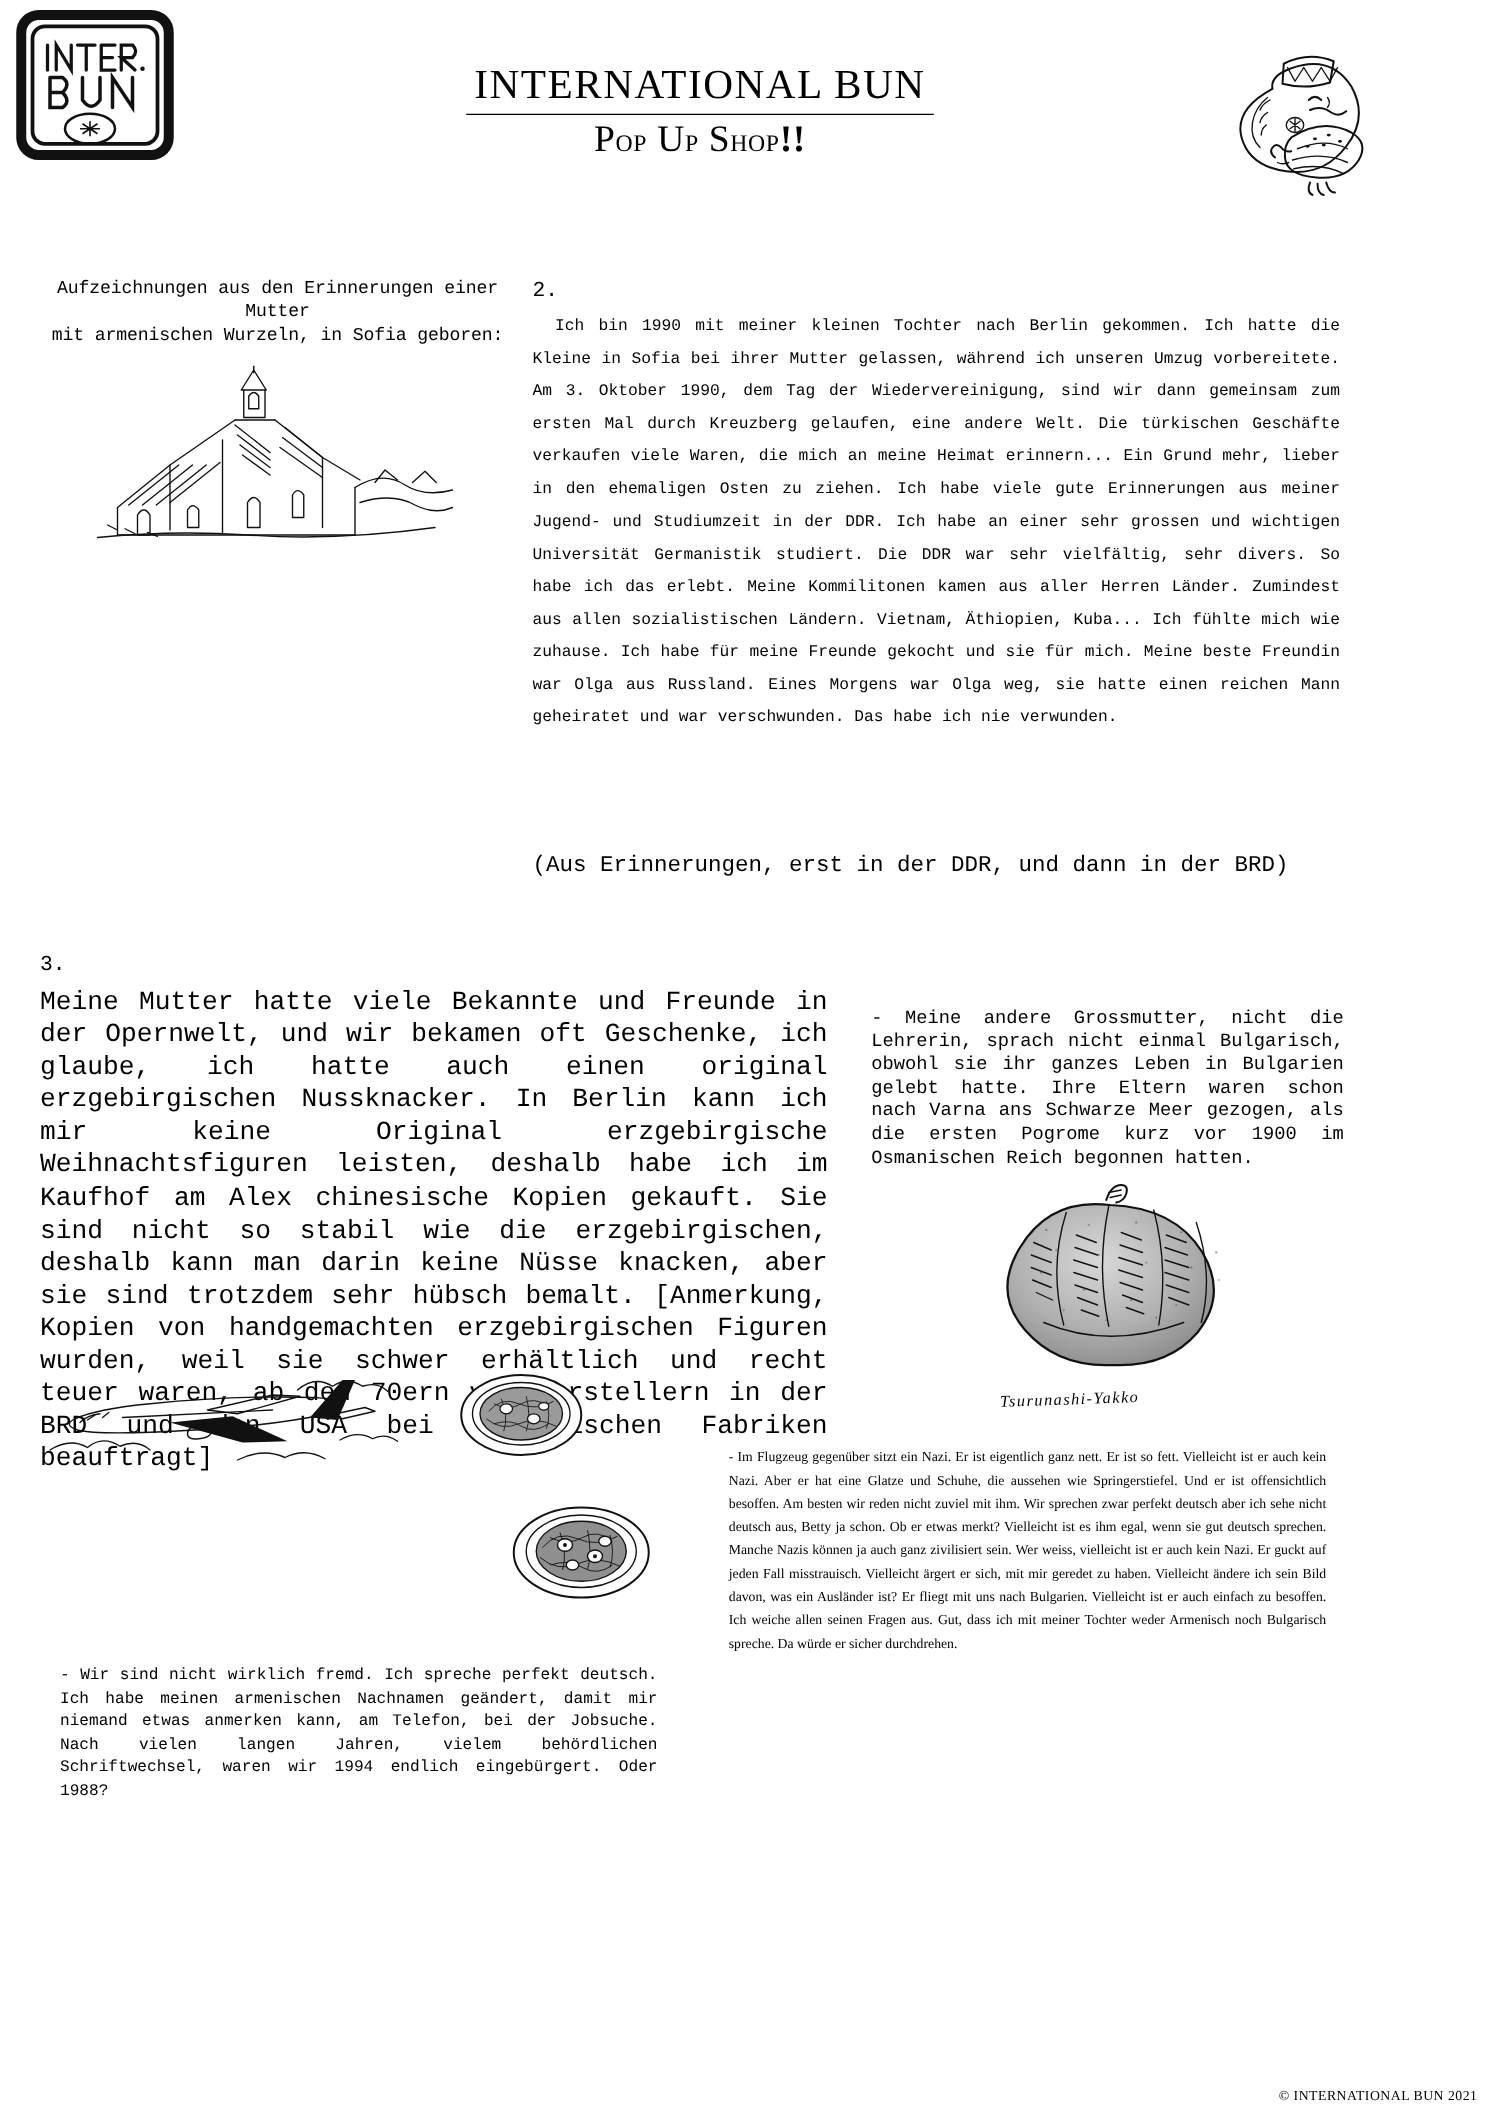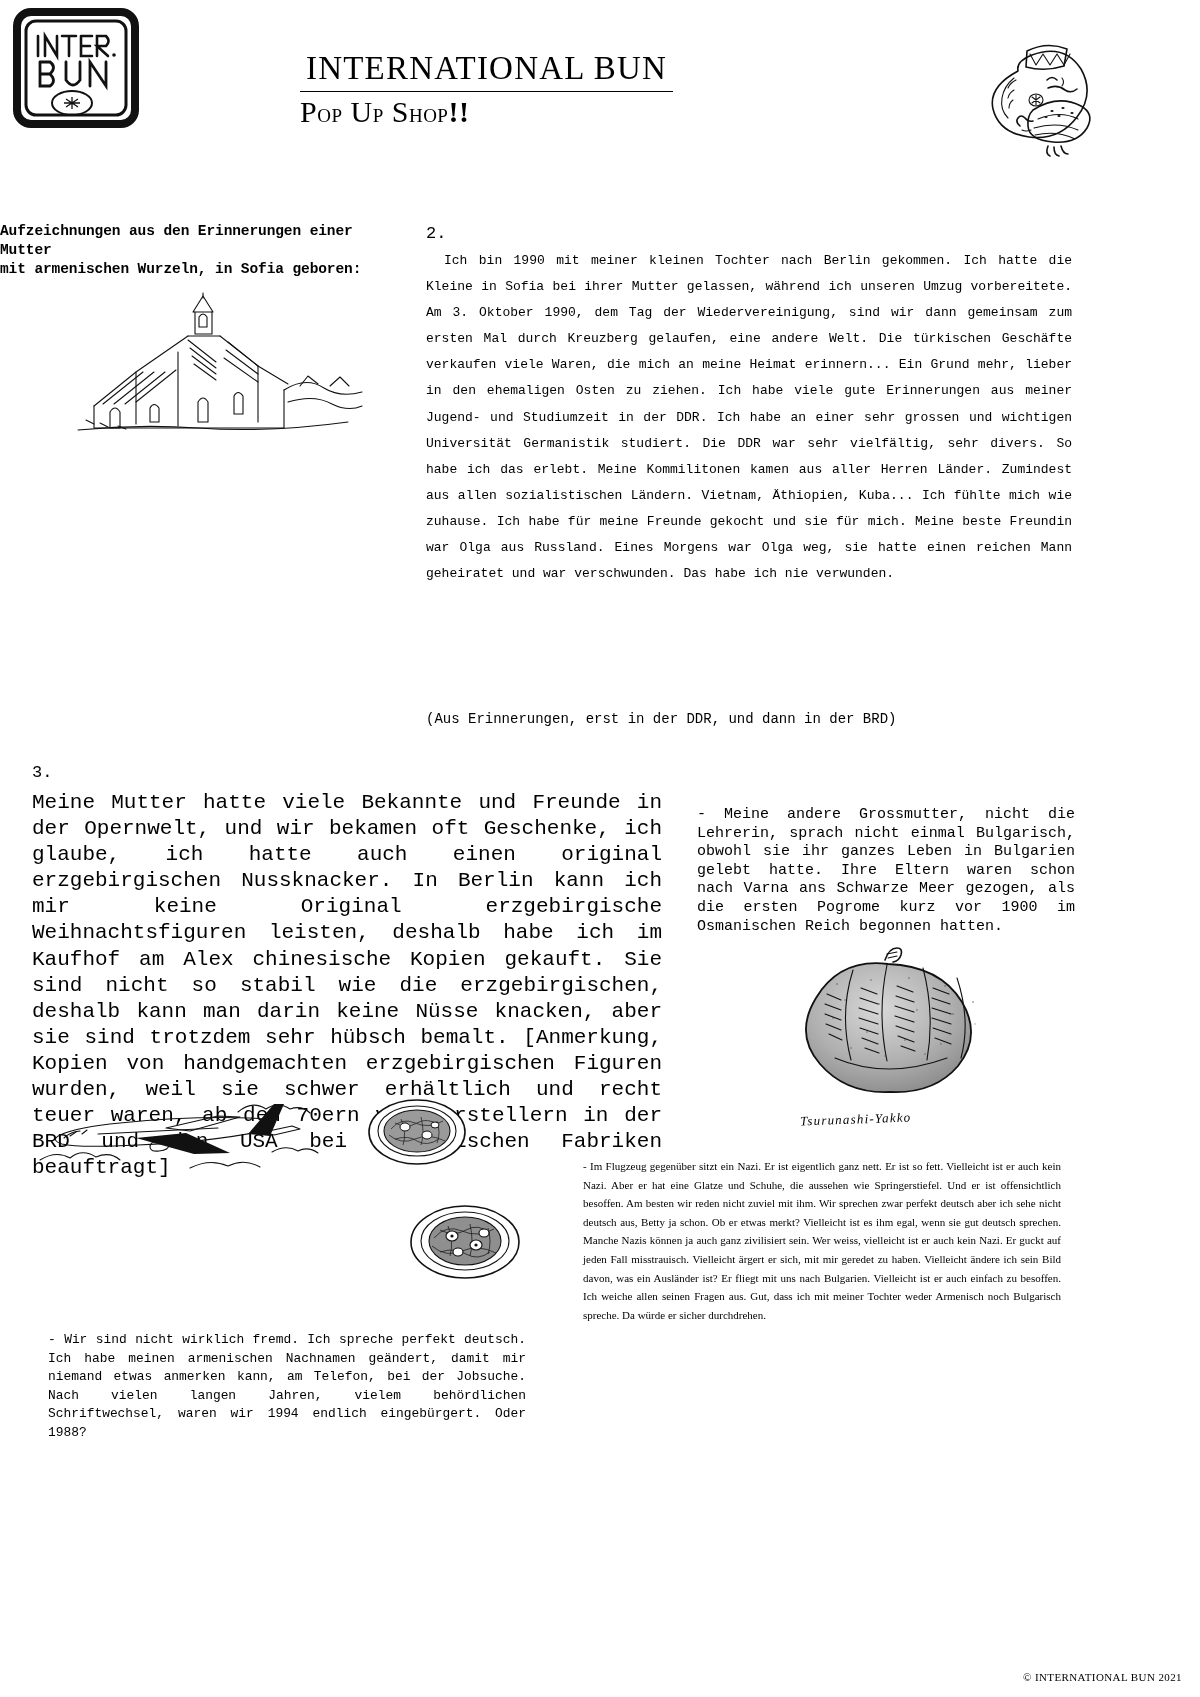--- a/index.html
+++ b/index.html
@@ -10,62 +10,63 @@
     color:#000;
     position:relative;
     overflow:hidden;
   }
   .page{position:relative;width:1200px;height:1697px;}
 
   
   .logo-box{position:absolute;left:12px;top:8px;width:128px;height:122px;}
   .logo-box svg{display:block;}
 
-  .masthead{position:absolute;left:300px;top:50px;width:520px;}
+  .masthead{position:absolute;left:300px;top:50px;width:520px;text-align:center;}
   .masthead .line1{
     font-family:"Liberation Serif", serif;
     font-size:33px;letter-spacing:1.2px;
     padding:0 6px 4px 6px;display:inline-block;
     border-bottom:1.6px solid #000;
   }
   .masthead .line2{
     font-family:"Liberation Serif", serif;
     font-size:30px;margin-top:3px;display:block;
     letter-spacing:0.5px;
   }
   .masthead .line2 .sc{font-size:19px;}
   .masthead .line2 .bang{font-weight:bold;font-size:30px;}
 
   .head-draw{position:absolute;left:920px;top:18px;width:180px;height:150px;}
 
   
   .lead-head{
-    position:absolute;left:0;top:222px;width:412px;
-    font-family:"Liberation Mono", monospace;
-    font-weight:bold;font-size:14.5px;line-height:19px;
+    position:absolute;left:16px;top:222px;width:412px;
+    font-family:"Liberation Mono", monospace;
+    font-weight:normal;font-size:14.5px;line-height:19px;
     letter-spacing:-0.1px;
+    text-align:center;
   }
 
   .church{position:absolute;left:38px;top:290px;width:330px;height:145px;}
 
   
   .sec2-num{
     position:absolute;left:426px;top:224px;
     font-size:17px;font-family:"Liberation Mono", monospace;
   }
   .sec2-body{
     position:absolute;left:426px;top:248px;width:646px;
     font-size:13px;line-height:26.1px;
     text-align:justify;text-justify:inter-character;
     font-family:"Liberation Mono", monospace;
   }
   .sec2-body .ind{display:inline-block;width:18px;}
   .sec2-note{
-    position:absolute;left:426px;top:706px;width:650px;
-    font-size:14px;line-height:26px;
+    position:absolute;left:426px;top:680px;width:650px;
+    font-size:18px;line-height:26px;
     font-family:"Liberation Mono", monospace;
   }
 
   
   .sec3-num{
     position:absolute;left:32px;top:763px;
     font-size:17px;font-family:"Liberation Mono", monospace;
   }
   .sec3-body{
     position:absolute;left:32px;top:790px;width:630px;

